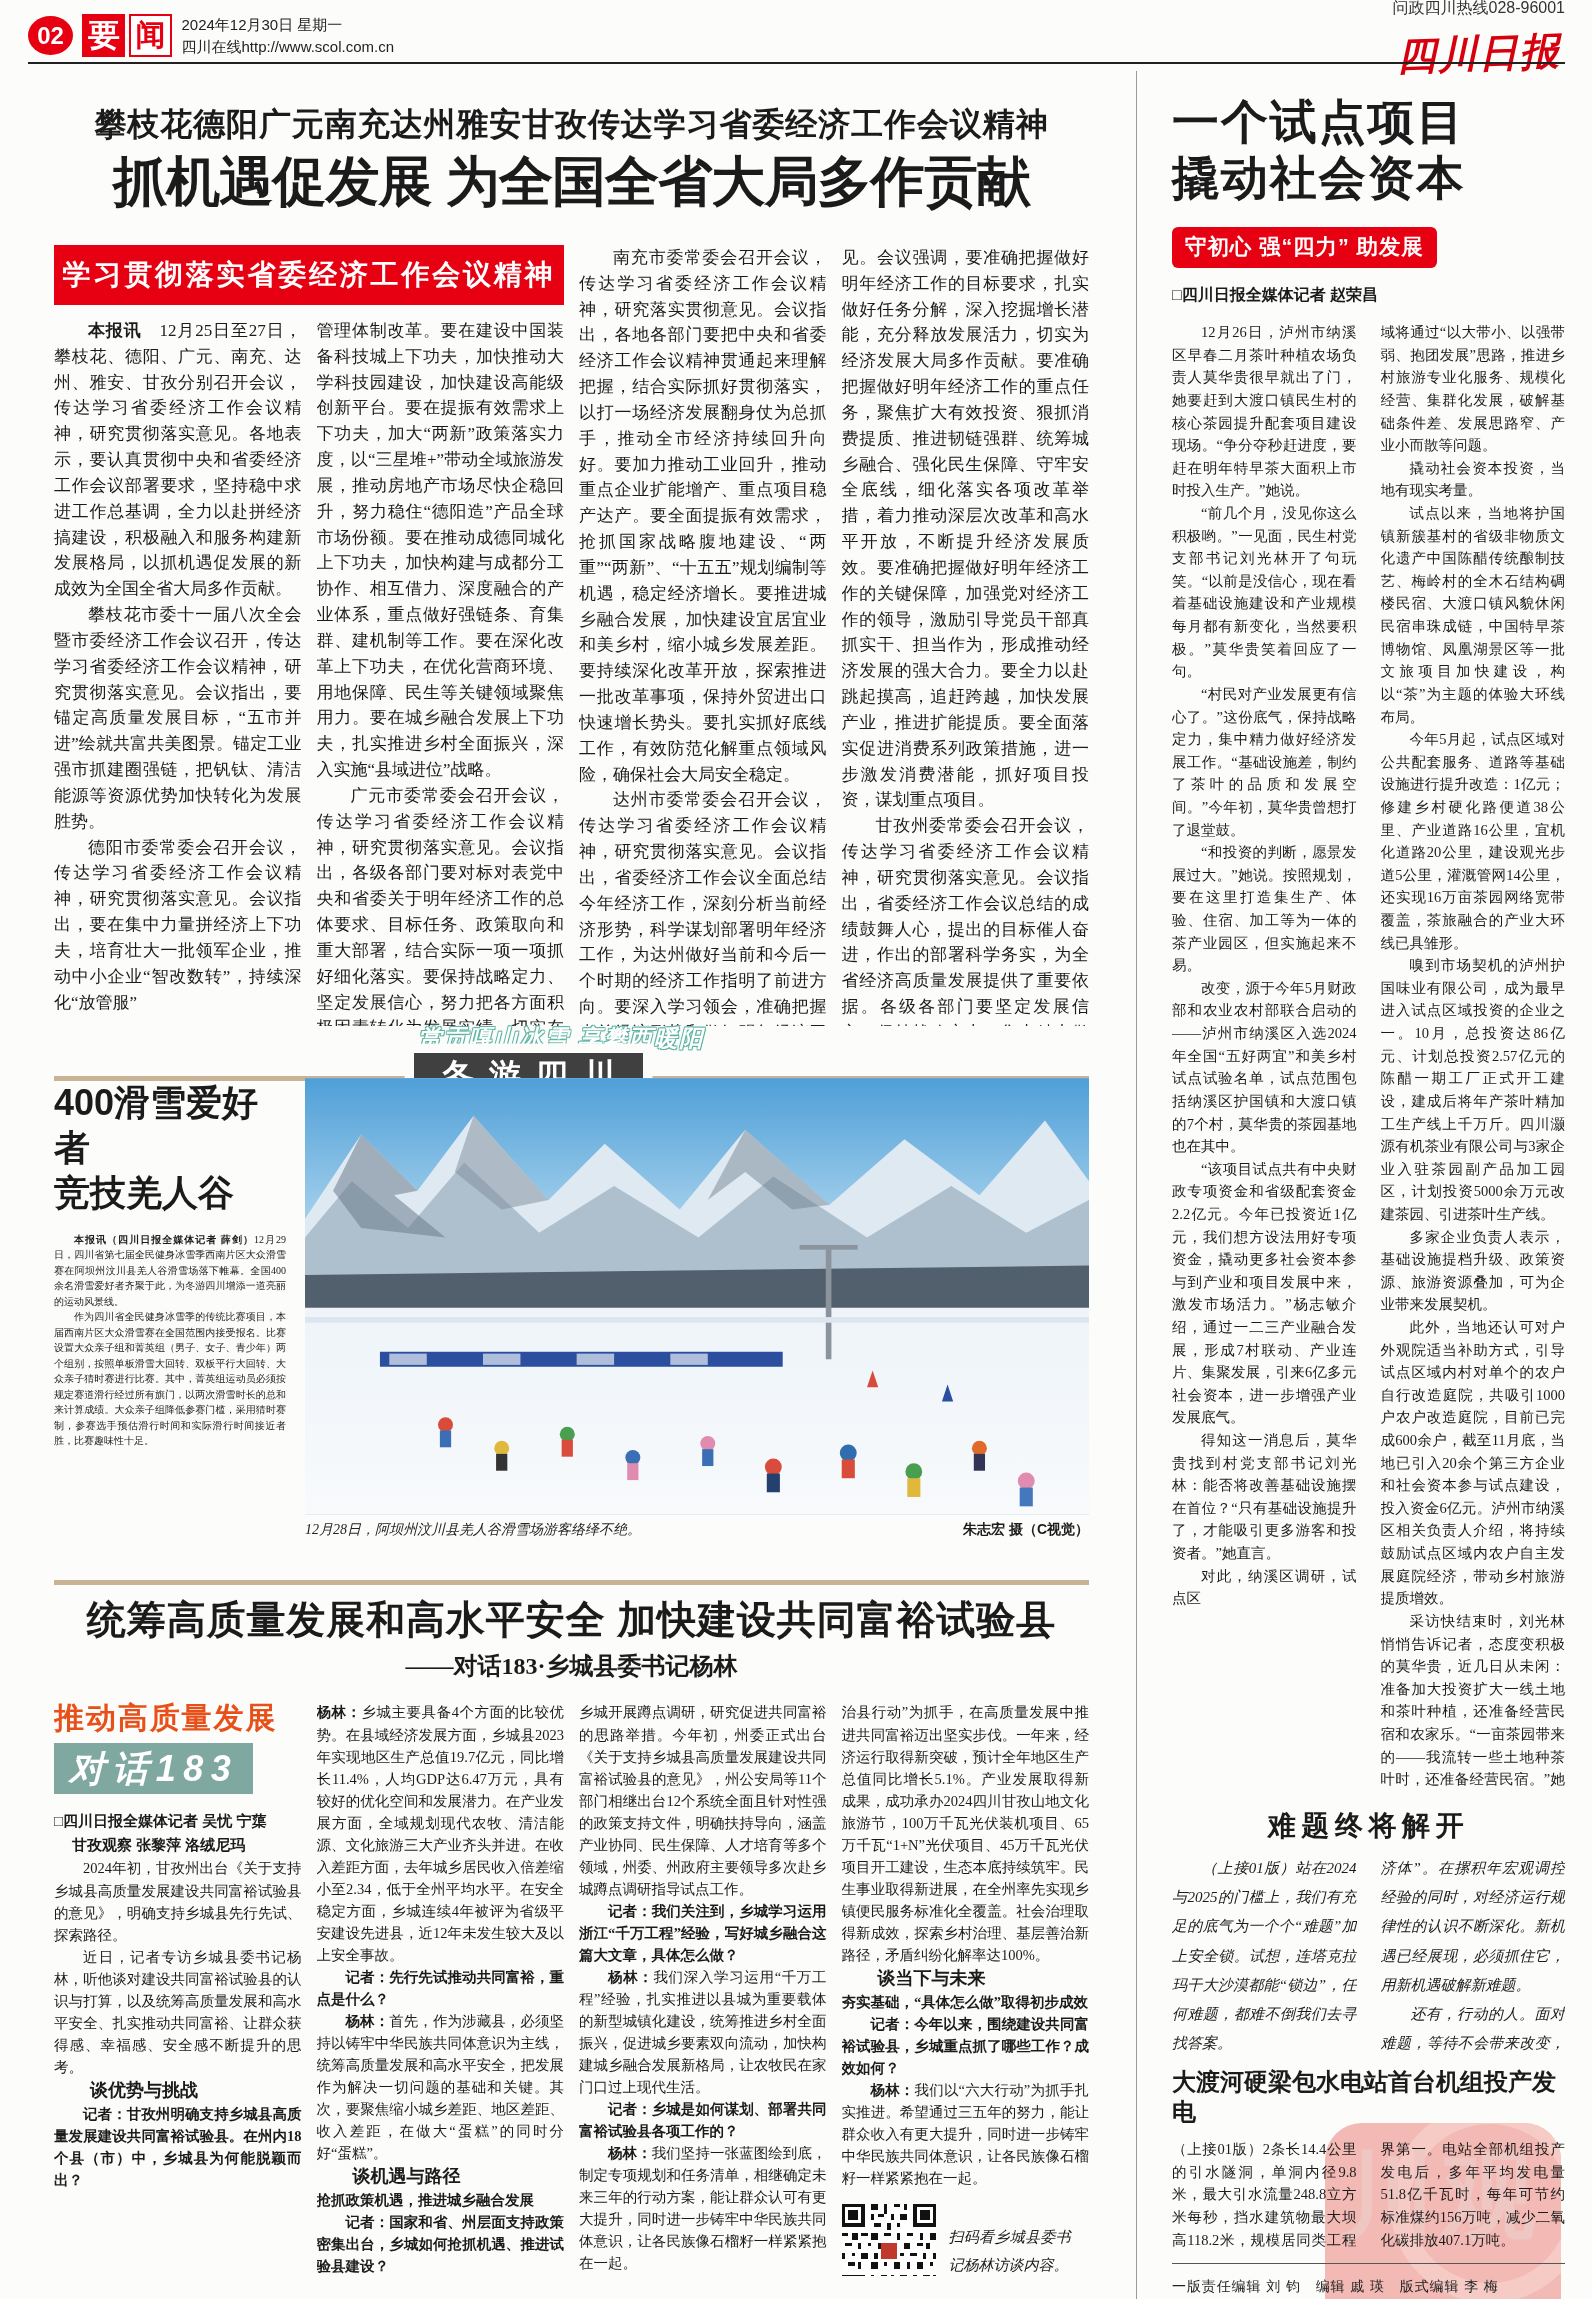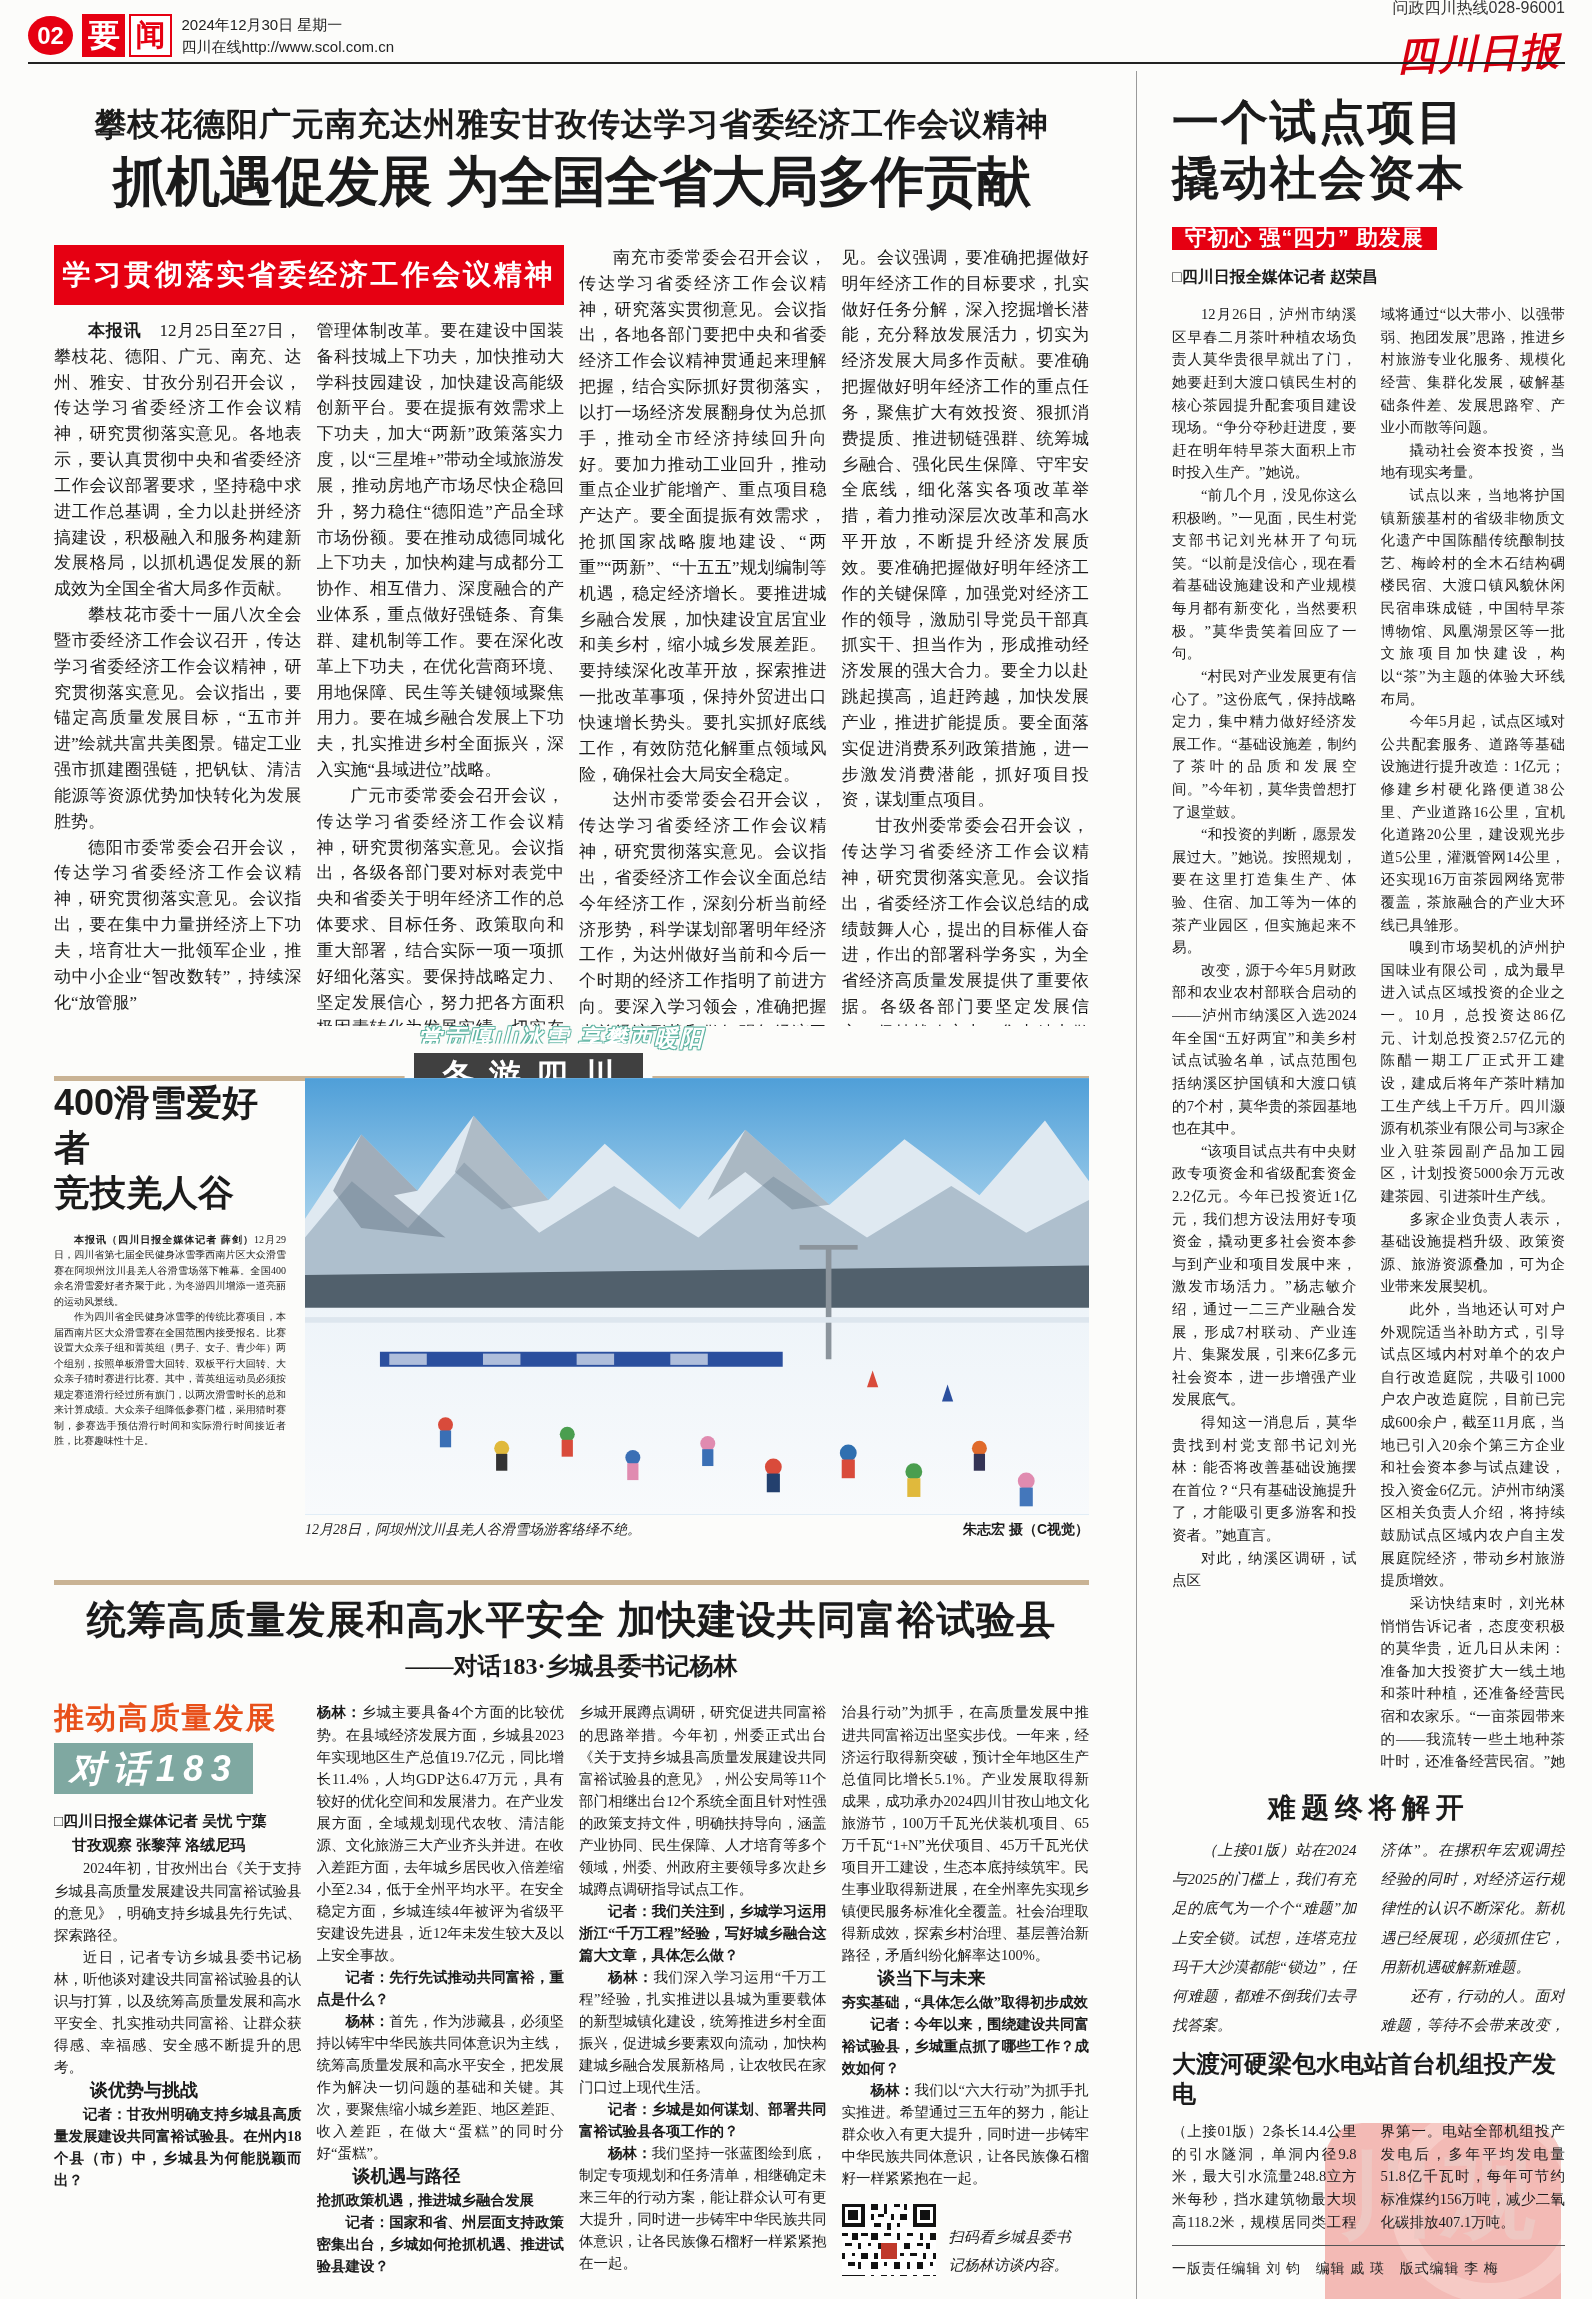--- a/index.html
+++ b/index.html
@@ -68,21 +68,21 @@
   .talksum{font-weight:bold;}
   .q span,.q b{font-weight:bold;}
   .mt{margin-top:9.4px;}
   .qr-row{display:flex;gap:13px;margin-top:15px;align-items:center;}
   .qr-cap{font:italic 15px/1.9 "Liberation Serif",serif;width:122px;}
   
   .rail{position:absolute;top:71px;left:1136px;width:428px;height:2228px;border-left:0.9px solid #9a9a9a;}
   .rail-in{position:relative;margin-left:35px;width:393px;z-index:1;}
   .rail-title{margin-top:22.5px;font:900 47px/1.2 "Liberation Sans",sans-serif;letter-spacing:1.9px;}
   .rail-badge{margin-top:20.6px;display:inline-block;background:#e60012;color:#fff;
-              font:bold 21.5px/1 "Liberation Sans",sans-serif;padding:1px 13px;letter-spacing:0.9px;}
+              font:bold 21.5px/1 "Liberation Sans",sans-serif;padding:10px 13px;letter-spacing:0.9px;border-radius:6px;}
   .rail-byline{margin-top:17px;font:bold 16px/1.3 "Liberation Sans",sans-serif;}
   .rail-cols{margin-top:15px;display:grid;grid-template-columns:1fr 1fr;gap:24px;height:1469px;}
   .rail .col{font-size:14.5px;line-height:1.56;}
   .puz-title{margin-top:19px;text-align:center;font:900 28px/1.2 "Liberation Sans",sans-serif;letter-spacing:5.6px;}
   .puz-cols{margin-top:11.2px;display:grid;grid-template-columns:1fr 1fr;gap:24px;height:200px;}
   .puz-cols .col{font:italic 15px/1.95 "Liberation Serif",serif;}
   .dam-title{margin-top:13px;font:900 24px/1.25 "Liberation Sans",sans-serif;}
   .dam-cols{margin-top:11.2px;display:grid;grid-template-columns:1fr 1fr;gap:24px;height:114px;}
   .railfoot{margin-top:11.2px;border-top:0.9px solid #555;padding-top:9.4px;
             font:14px/1.8 "Liberation Sans",sans-serif;color:#222;letter-spacing:0.9px;}

